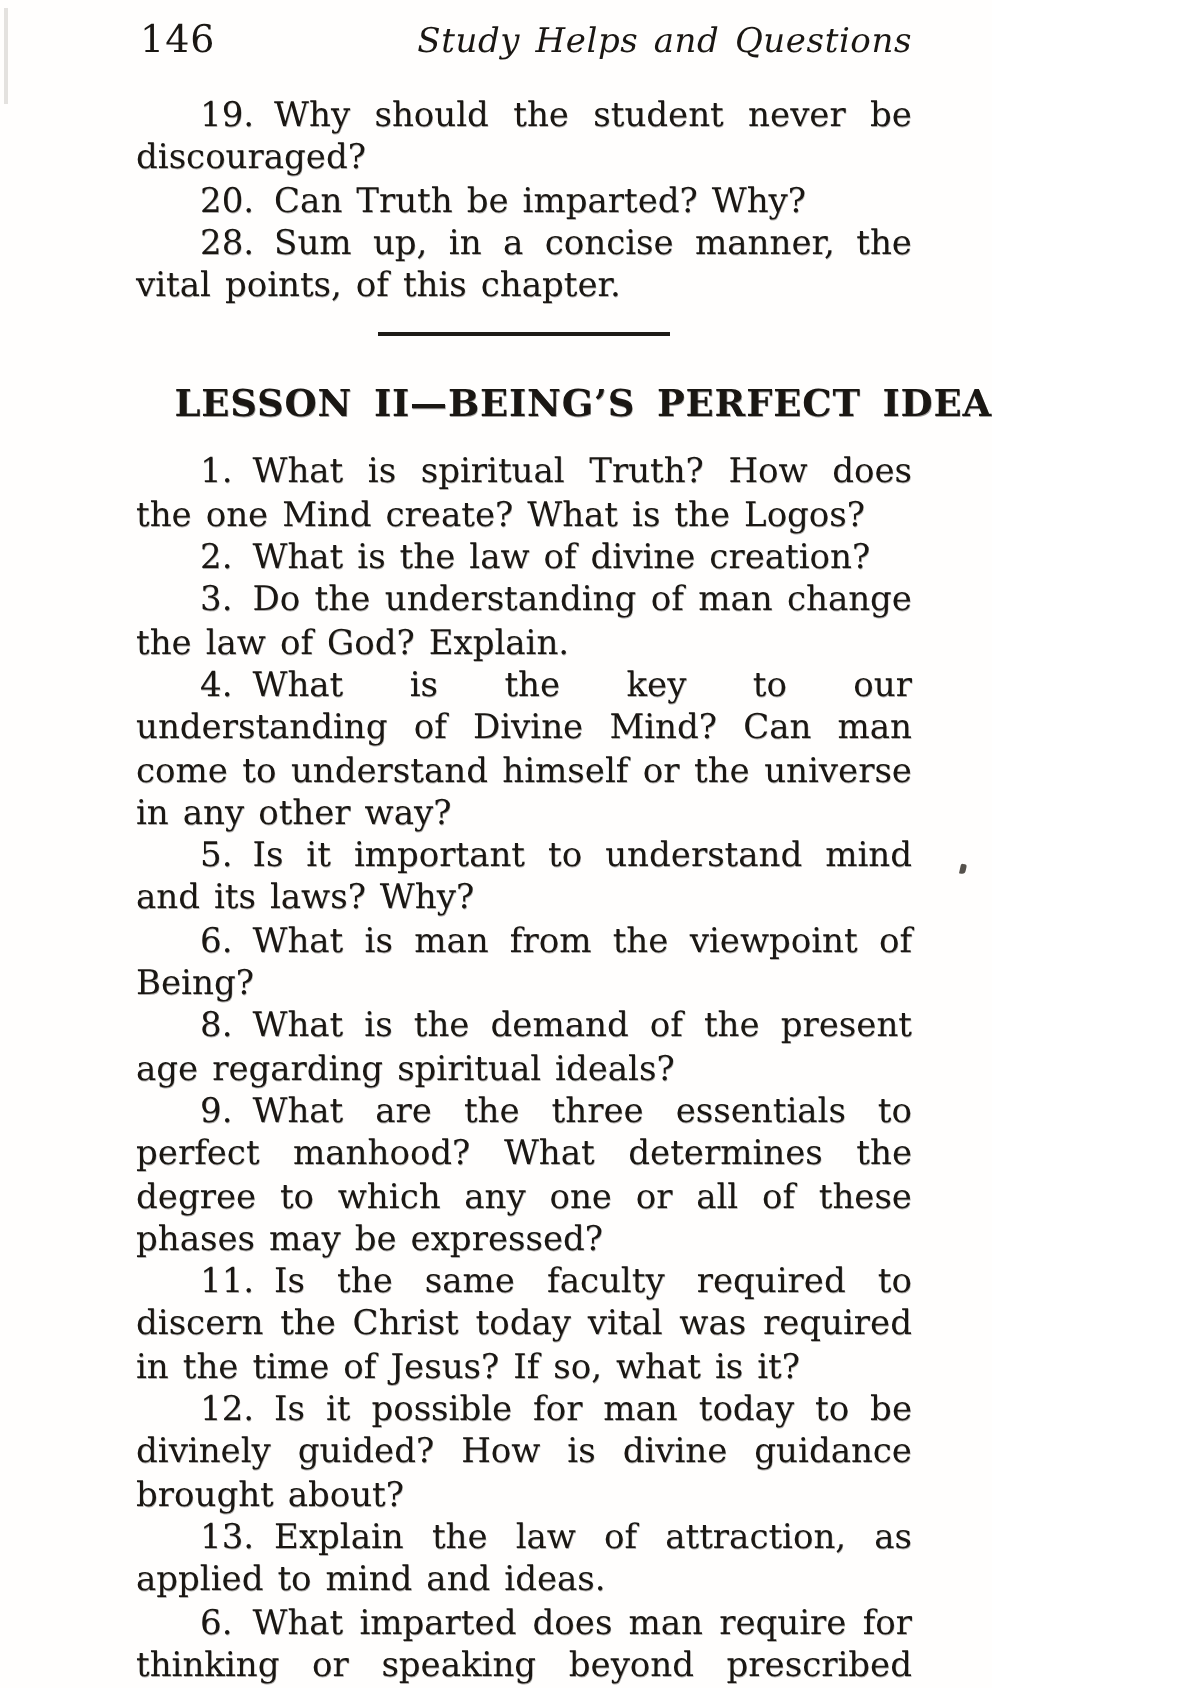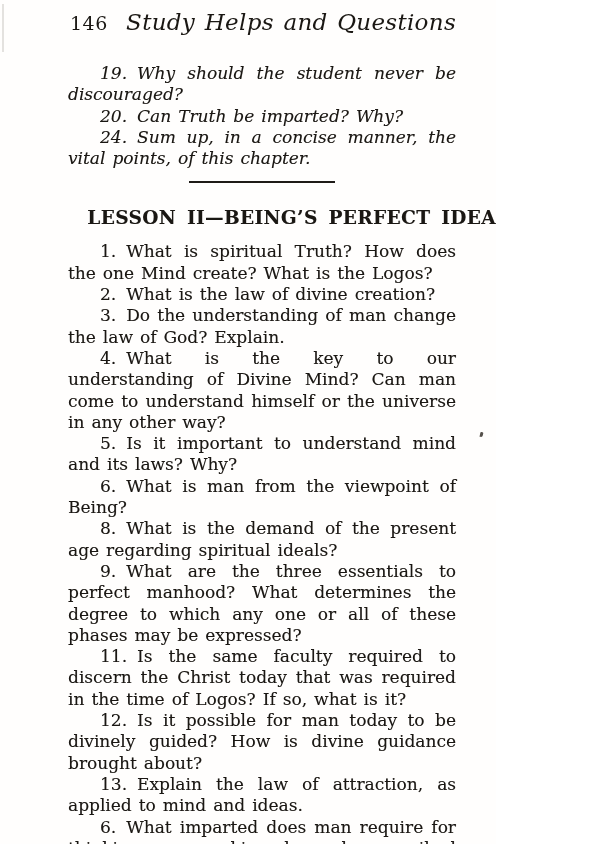--- a/index.html
+++ b/index.html
@@ -28,28 +28,28 @@
     justify-content: space-between;
     align-items: baseline;
     padding: 9px 40px 0 70px;
   }
   .page-number {
     font-size: 19px;
     letter-spacing: 0.5px;
   }
   .running-title {
     font-style: italic;
-    font-size: 23px;
+    font-size: 17px;
     letter-spacing: 0.3px;
     word-spacing: 2px;
   }
   .qlist {
     margin: 0 40px 0 68px;
   }
-  .qlist.chapter-end { margin-top: 28px; font-style: italic; }
+  .qlist.chapter-end { margin-top: 17px; }
   .qlist.lesson      { margin-top: 12px; }
   .q {
     margin: 0;
     font-size: 17px;
     line-height: 21.3px;
     text-align: justify;
     text-indent: 32px;
     word-spacing: 1.6px;
     text-shadow: 0.25px 0.25px 0 rgba(26,23,19,0.35);
   }
@@ -95,21 +95,21 @@
     <span class="page-number">146</span>
     <span class="running-title">Study Helps and Questions</span>
   </div>
 
   <div class="qlist chapter-end">
 
       <p class="q"><span class="qnum">19.</span><span class="qtext">Why should the student never be discouraged?</span></p>
 
       <p class="q"><span class="qnum">20.</span><span class="qtext">Can Truth be imparted? Why?</span></p>
 
-      <p class="q"><span class="qnum">24.</span><span class="qtext">Sum up, in a concise manner, the vital points, of this chapter.</span></p>
+      <p class="q"><span class="qnum">28.</span><span class="qtext">Sum up, in a concise manner, the vital points, of this chapter.</span></p>
     </div>
 
   <div class="divider"></div>
 
   <h2 class="lesson-title">LESSON II—BEING’S PERFECT IDEA</h2>
 
   <div class="qlist lesson">
 
       <p class="q"><span class="qnum">1.</span><span class="qtext">What is spiritual Truth? How does the one Mind create? What is the Logos?</span></p>
 
@@ -122,21 +122,21 @@
       <p class="q"><span class="qnum">5.</span><span class="qtext">Is it important to understand mind and its laws? Why?</span></p>
 
       <p class="q"><span class="qnum">6.</span><span class="qtext">What is man from the viewpoint of Being?</span></p>
 
 
       <p class="q"><span class="qnum">8.</span><span class="qtext">What is the demand of the present age regarding spiritual ideals?</span></p>
 
       <p class="q"><span class="qnum">9.</span><span class="qtext">What are the three essentials to perfect manhood? What determines the degree to which any one or all of these phases may be expressed?</span></p>
 
 
-      <p class="q"><span class="qnum">11.</span><span class="qtext">Is the same faculty required to discern the Christ today that was required in the time of Logos? If so, what is it?</span></p>
+      <p class="q"><span class="qnum">11.</span><span class="qtext">Is the same faculty required to discern the Christ today vital was required in the time of Jesus? If so, what is it?</span></p>
 
       <p class="q"><span class="qnum">12.</span><span class="qtext">Is it possible for man today to be divinely guided? How is divine guidance brought about?</span></p>
 
       <p class="q"><span class="qnum">13.</span><span class="qtext">Explain the law of attraction, as applied to mind and ideas.</span></p>
 
       <p class="q"><span class="qnum">6.</span><span class="qtext">What imparted does man require for thinking or speaking beyond prescribed standards?</span></p>
 
       <p class="q"><span class="qnum">15.</span><span class="qtext">Through what phase of mind do we commune with</span></p>
     </div>
 

